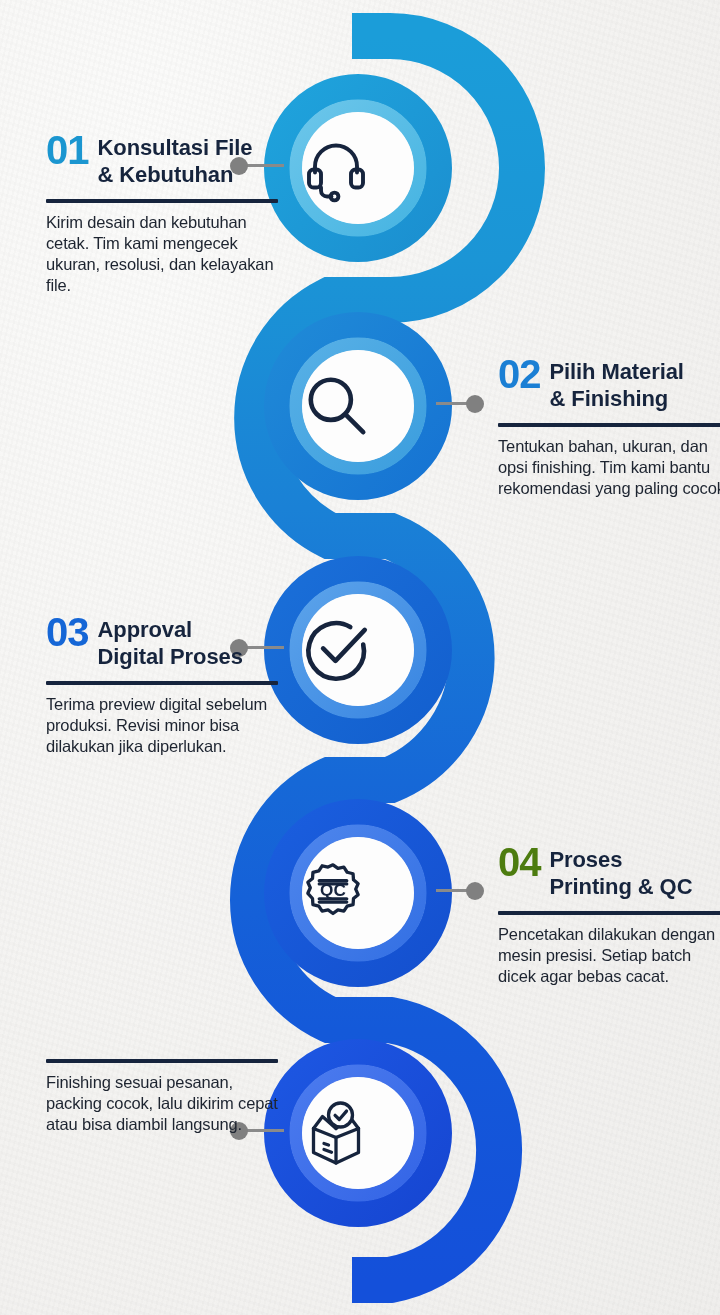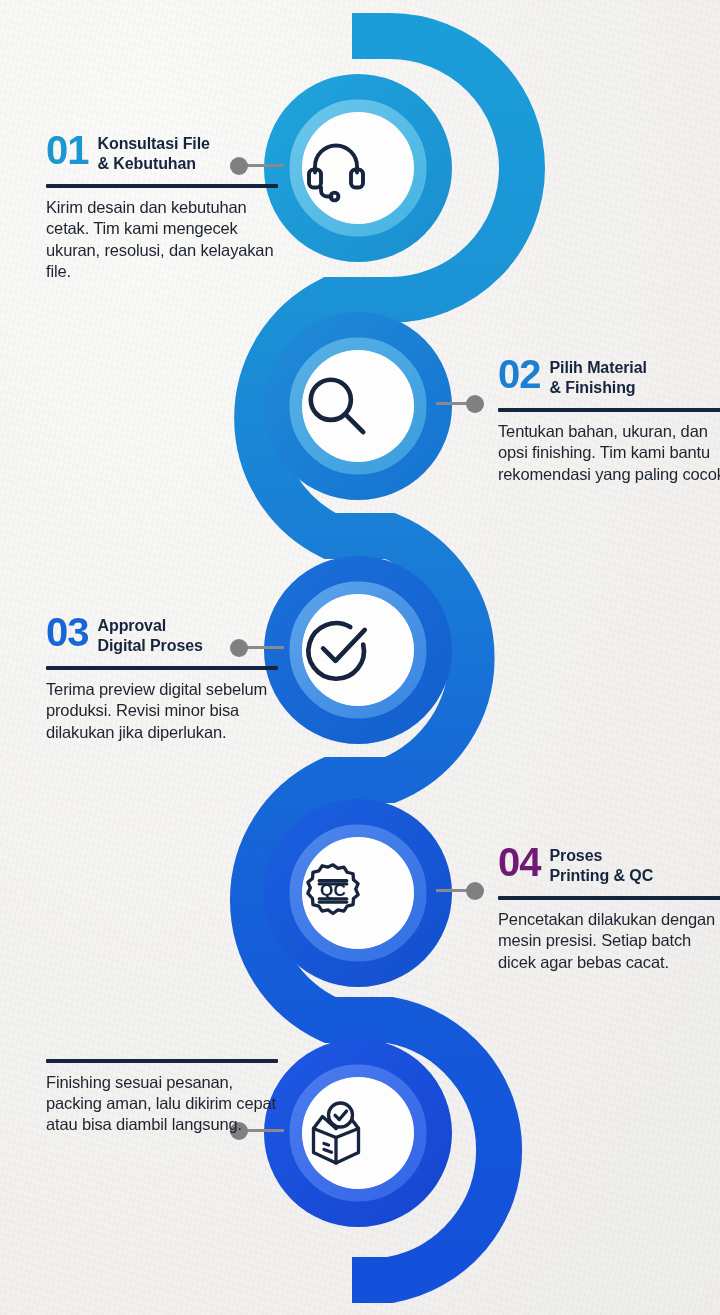--- a/index.html
+++ b/index.html
@@ -39,21 +39,21 @@
   .dot{position:absolute;width:18px;height:18px;border-radius:50%;background:#808080;}
 
   
   .block{position:absolute;width:232px;}
   .block .head{display:flex;align-items:flex-start;gap:9px;margin-top:44px;}
   .block .num{
     font-size:40px;font-weight:700;line-height:.92;letter-spacing:-1px;
     font-family:"Liberation Sans","DejaVu Sans",sans-serif;
   }
   .block .title{
-    font-size:16px;font-weight:700;line-height:1.23;color:#16243d;
+    font-size:22px;font-weight:700;line-height:1.23;color:#16243d;
     padding-top:2px;letter-spacing:-.1px;
   }
   .block .rule{
     height:4px;background:#16243d;margin:11px 0 9px 0;border-radius:1px;
   }
   .block .desc{
     font-size:16.5px;line-height:1.28;color:#1d2430;font-weight:500;
     letter-spacing:-.15px;
   }
   .block.right{text-align:left;}
@@ -256,26 +256,26 @@
       <div>Approval</div>
       <div>Digital Proses</div>
     </div>
   </div>
   <div class="rule"></div>
   <div class="desc">Terima preview digital sebelum produksi. Revisi minor bisa dilakukan jika diperlukan.</div>
 </div>
 
 <div class="block right" style="left:498px;top:800px;">
   <div class="head">
-    <div class="num" style="color:#701a75;">04</div>
+    <div class="num" style="color:#4d7c0f;">04</div>
     <div class="title">
       <div>Proses</div>
       <div>Printing &amp; QC</div>
     </div>
   </div>
   <div class="rule"></div>
   <div class="desc">Pencetakan dilakukan dengan mesin presisi. Setiap batch dicek agar bebas cacat.</div>
 </div>
 
 <div class="block" style="left:46px;top:1048px;">
   <div class="rule"></div>
-  <div class="desc">Finishing sesuai pesanan, packing aman, lalu dikirim cepat atau bisa diambil langsung.</div>
+  <div class="desc">Finishing sesuai pesanan, packing cocok, lalu dikirim cepat atau bisa diambil langsung.</div>
 </div>
 
 </body></html>

